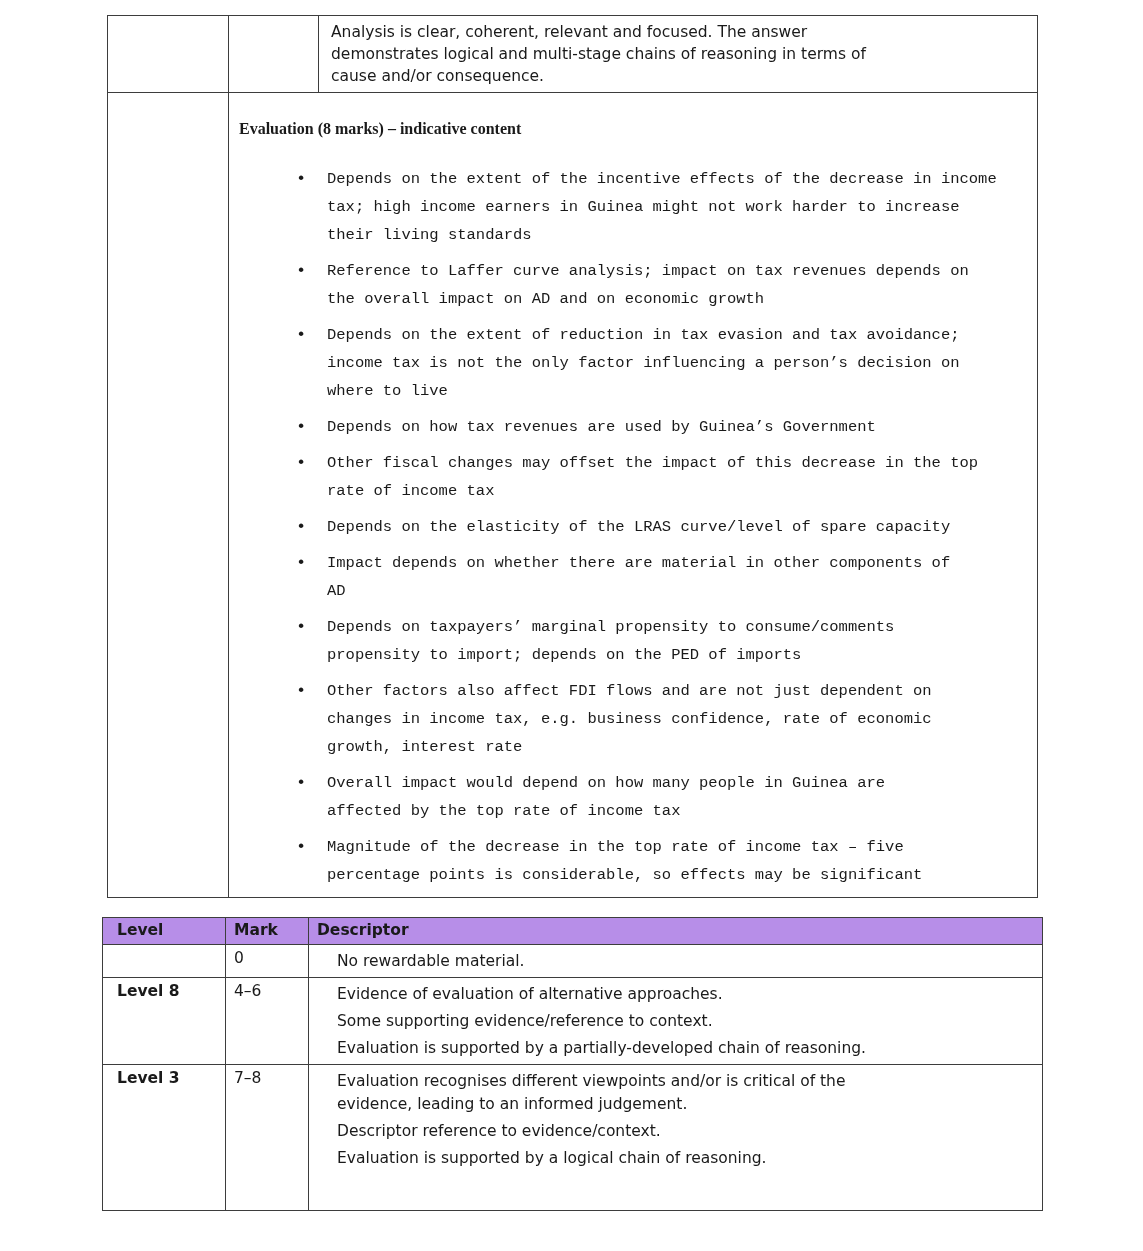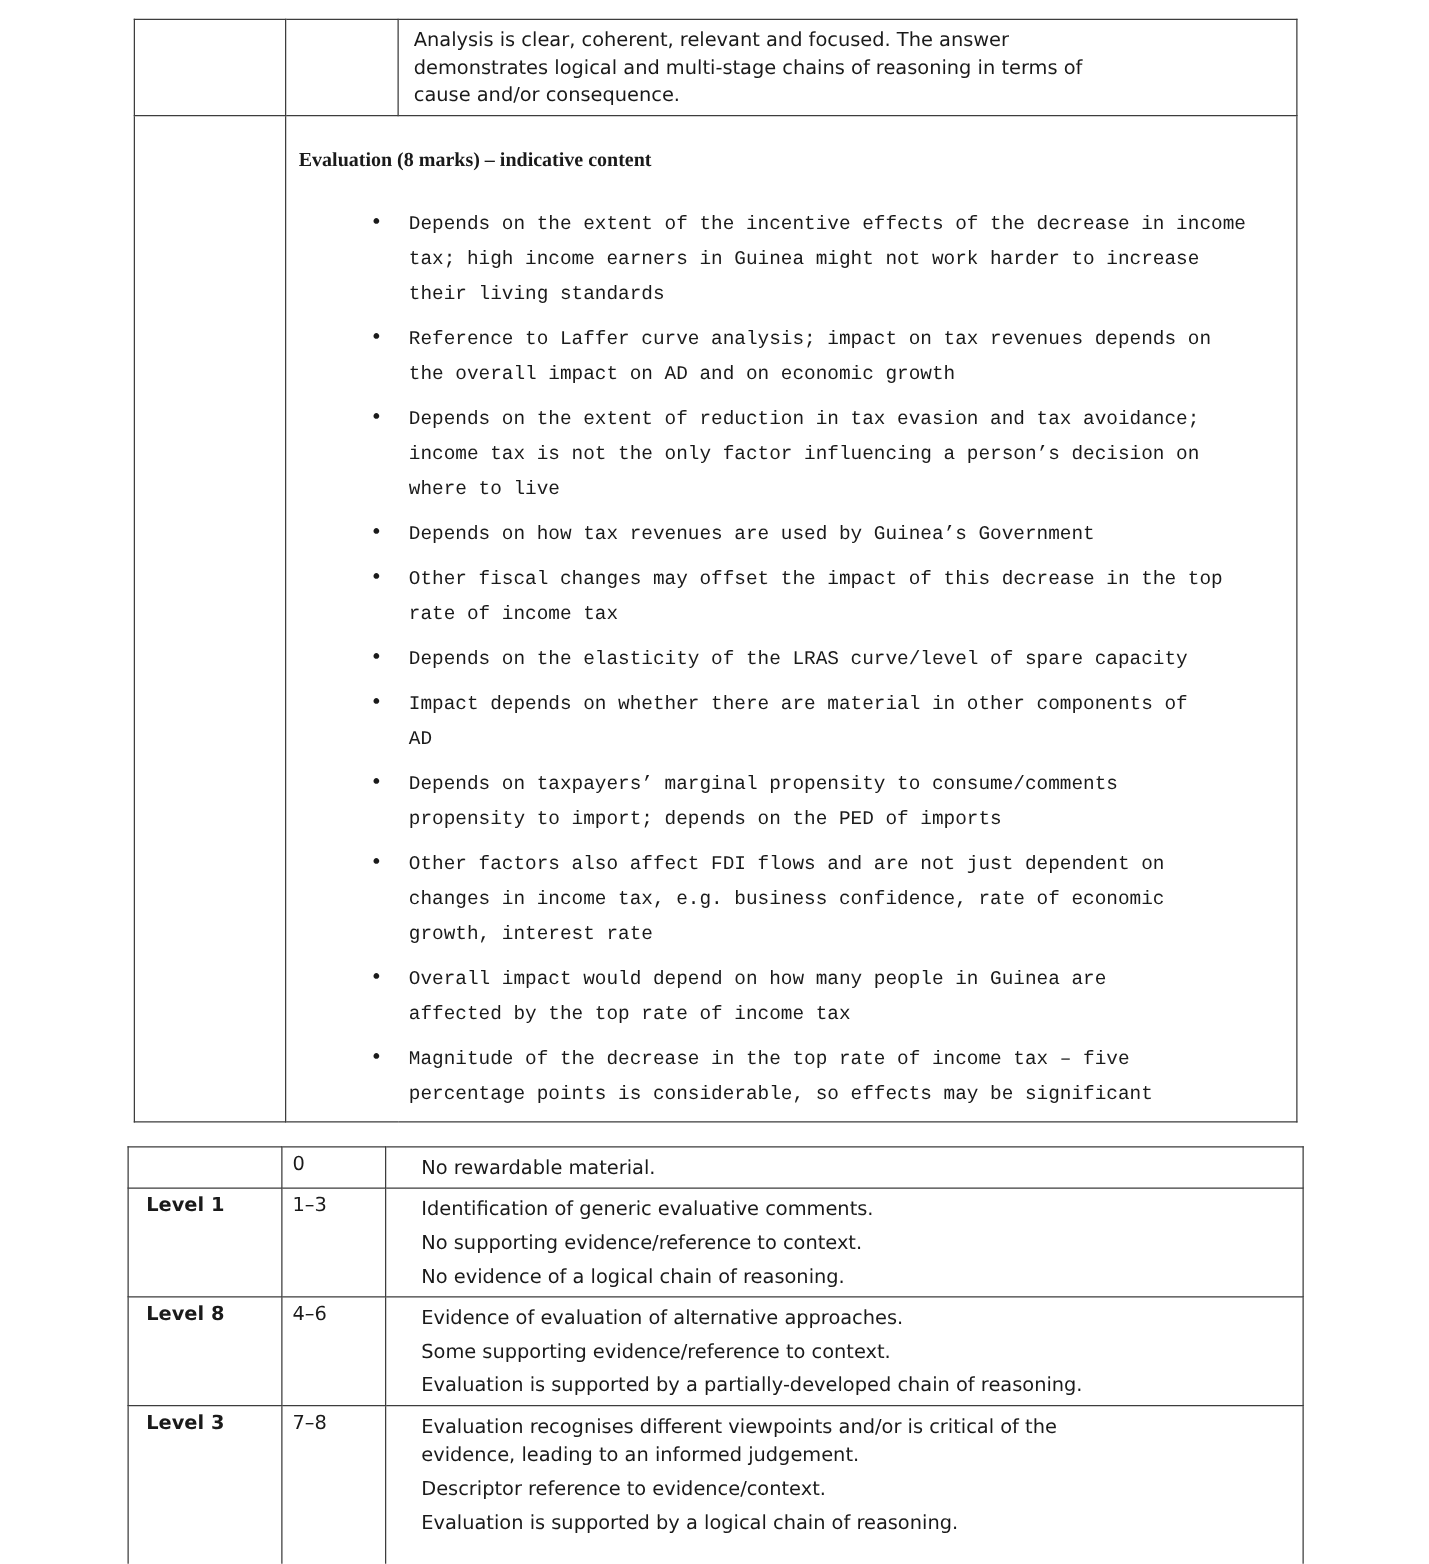--- a/index.html
+++ b/index.html
@@ -165,34 +165,30 @@
 </tbody>
   </table>
 
 <table id="levels-table">
   <colgroup>
       <col class="lc1">
       <col class="lc2">
       <col class="lc3">
     </colgroup>
   <tbody>
+      <tr class="lt-header">
+    <th class="col-level header-purple" style="background-color: rgb(183, 142, 232);">Level</th>
+    <th class="header-purple" style="background-color: rgb(183, 142, 232);">Mark</th>
+    <th class="header-purple" style="background-color: rgb(183, 142, 232);">Descriptor</th>
+  </tr>
   <tr class="lt-r0">
     <td class="level-cell"></td>
     <td class="mark-cell">0</td>
     <td class="descriptor-cell">
       <p>No rewardable material.</p>
-    </td>
-  </tr>
-  <tr class="lt-r1">
-    <td class="level-cell">Level 1</td>
-    <td class="mark-cell">1–3</td>
-    <td class="descriptor-cell">
-      <p>Identification of generic evaluative comments.</p>
-      <p>No supporting evidence/reference to context.</p>
-      <p>No evidence of a logical chain of reasoning.</p>
     </td>
   </tr>
   <tr class="lt-r2">
     <td class="level-cell">Level 8</td>
     <td class="mark-cell">4–6</td>
     <td class="descriptor-cell">
       <p>Evidence of evaluation of alternative approaches.</p>
       <p>Some supporting evidence/reference to context.</p>
       <p>Evaluation is supported by a partially-developed chain of reasoning.</p>
     </td>

